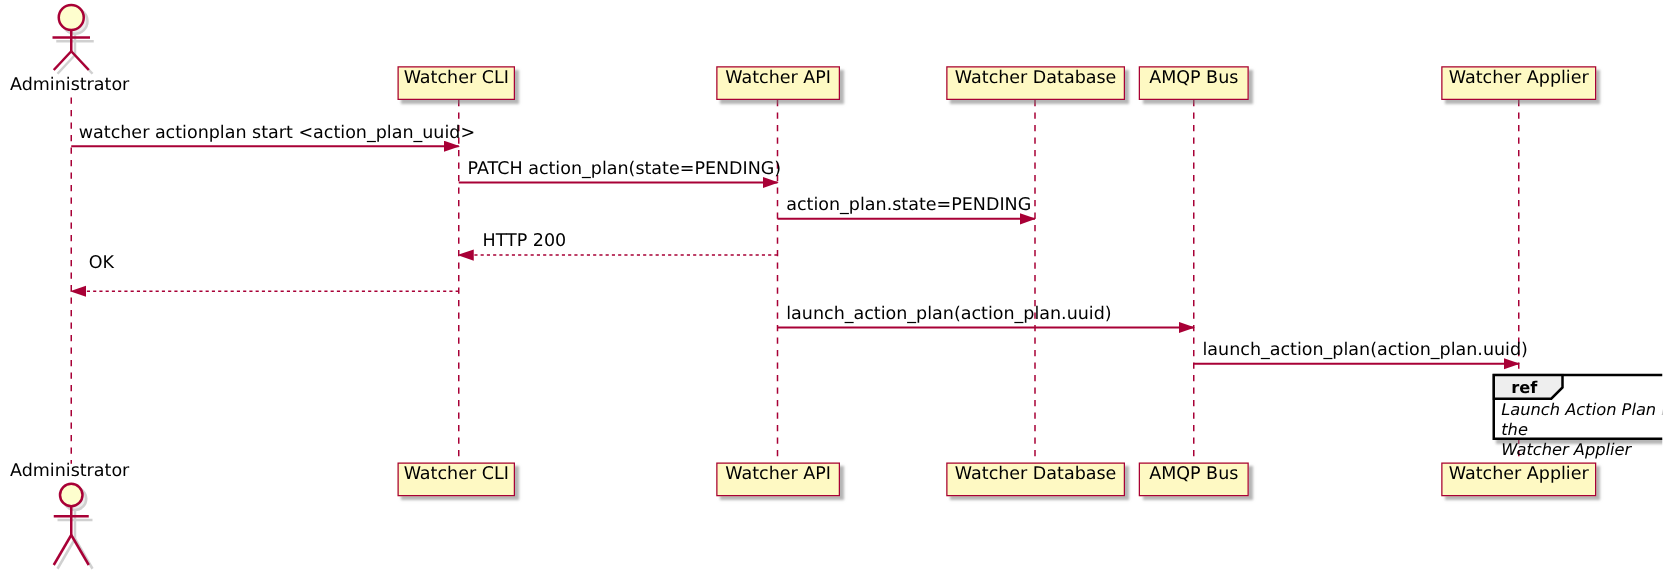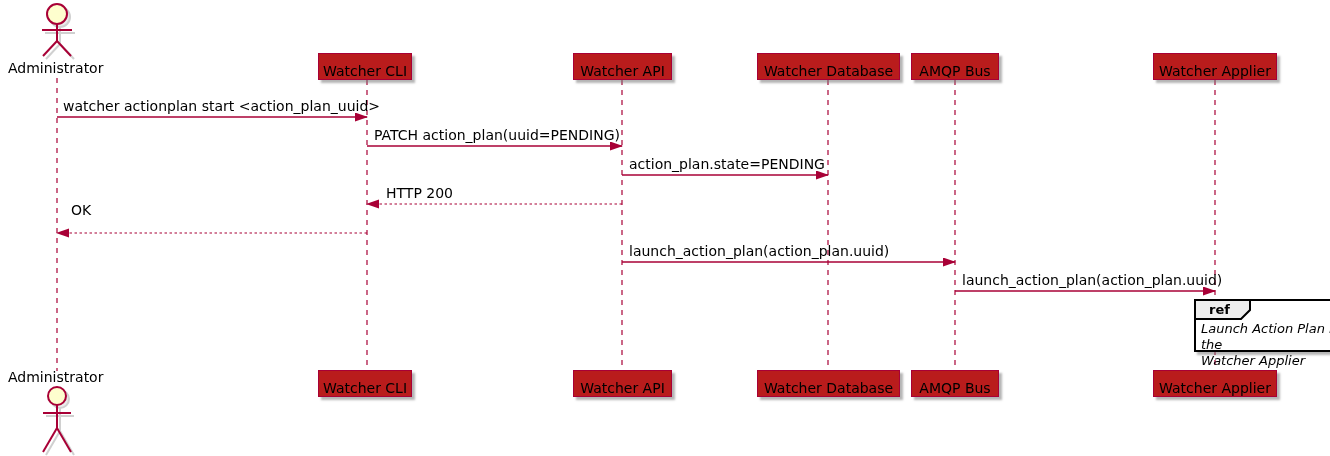--- a/index.html
+++ b/index.html
@@ -2,22 +2,22 @@
 <html><head>
 <meta charset="utf-8">
 <style>
   html,body{margin:0;padding:0;background:#fff;}
   #canvas{
     position:relative;width:1330px;height:456px;background:#fff;overflow:hidden;
     font-family:"DejaVu Sans","Liberation Sans",sans-serif;color:#000;
   }
   #wires{position:absolute;left:0;top:0;z-index:0;}
   .participant{
-    position:absolute;height:27px;background:#b91c1c;border:1.7px solid #A80036;
-    display:flex;align-items:flex-end;justify-content:center;
+    position:absolute;height:27px;background:#fef9c3;border:1.7px solid #A80036;
+    display:flex;align-items:flex-start;justify-content:center;
     font-size:14px;box-shadow:3px 3px 2px rgba(120,120,120,0.55);
     box-sizing:border-box;z-index:2;white-space:nowrap;
   }
   .actor-label{
     position:absolute;font-size:14px;white-space:nowrap;z-index:2;
   }
   .msg-label{
     position:absolute;font-size:14px;white-space:nowrap;z-index:2;height:16px;line-height:16px;
   }
   .ref-box{
@@ -119,21 +119,21 @@
       <span>Watcher Database</span>
     </div>
   <div class="participant" style="left:911px;top:370px;width:88px;">
       <span>AMQP Bus</span>
     </div>
   <div class="participant" style="left:1153px;top:370px;width:124px;">
       <span>Watcher Applier</span>
     </div>
 
   <div class="msg-label" style="left:63px;top:98px;">watcher actionplan start &lt;action_plan_uuid&gt;</div>
-  <div class="msg-label" style="left:374px;top:127px;">PATCH action_plan(uuid=PENDING)</div>
+  <div class="msg-label" style="left:374px;top:127px;">PATCH action_plan(state=PENDING)</div>
   <div class="msg-label" style="left:629px;top:156px;text-align:center;">action_plan.state=PENDING</div>
   <div class="msg-label" style="left:386px;top:185px;text-align:right;">HTTP 200</div>
   <div class="msg-label" style="left:71px;top:202px;">OK</div>
   <div class="msg-label" style="left:629px;top:243px;">launch_action_plan(action_plan.uuid)</div>
   <div class="msg-label" style="left:962px;top:272px;">launch_action_plan(action_plan.uuid)</div>
 
   <div class="ref-box">
     <svg class="ref-tab" width="58" height="21">
       <polygon points="1,1 56,1 56,11 47,20 1,20" fill="#EEEEEE" stroke="#000" stroke-width="2"></polygon>
       <text x="15" y="15" font-size="13" font-weight="bold" font-family="DejaVu Sans, Liberation Sans, sans-serif">ref</text>

